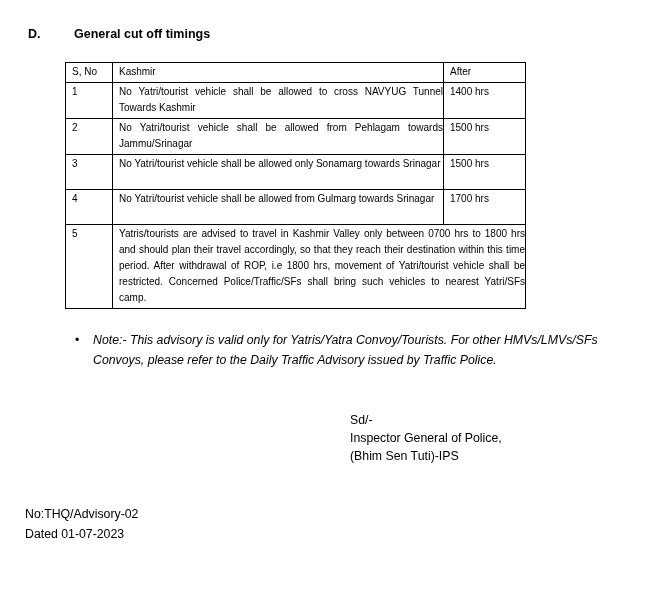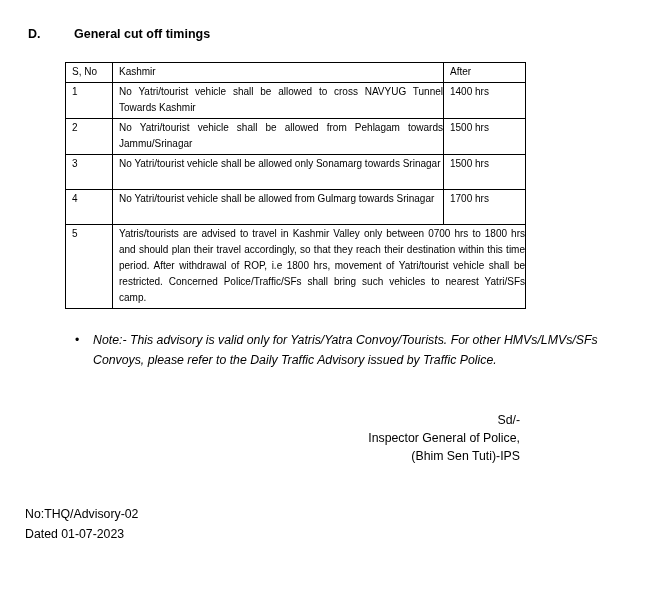--- a/index.html
+++ b/index.html
@@ -75,21 +75,21 @@
   .note-text {
     width: 520px;
     line-height: 20px;
     font-style: italic;
   }
   .signature {
     position: absolute;
     left: 350px;
     top: 411px;
     width: 170px;
-    text-align: right;
+    text-align: left;
     line-height: 18px;
   }
   .footer {
     position: absolute;
     left: 25px;
     top: 496px;
     line-height: 20px;
     margin-top: 8px;
   }
 </style>

